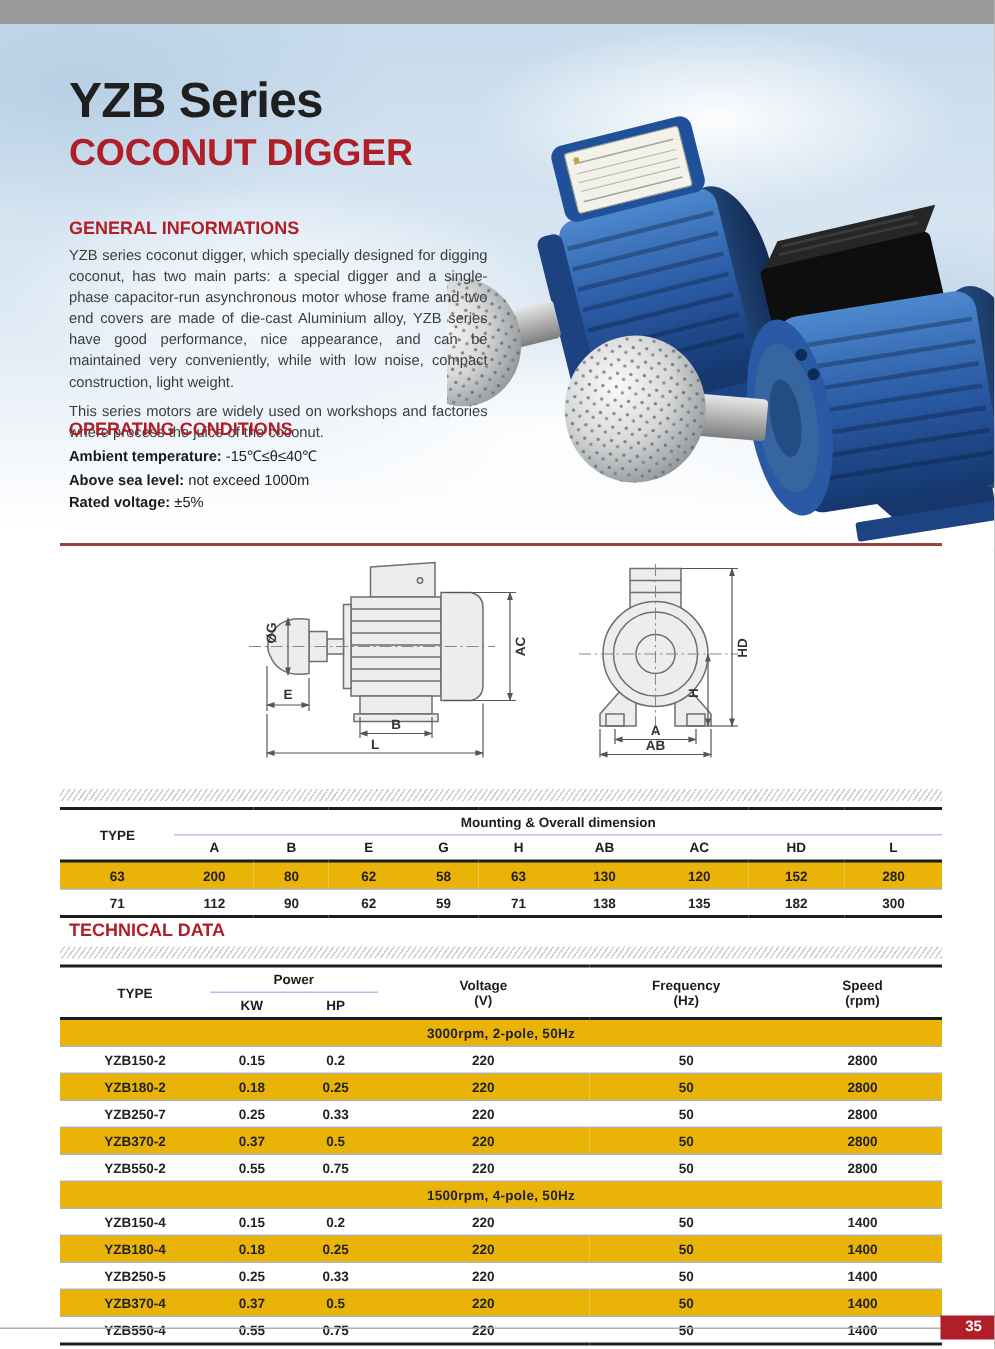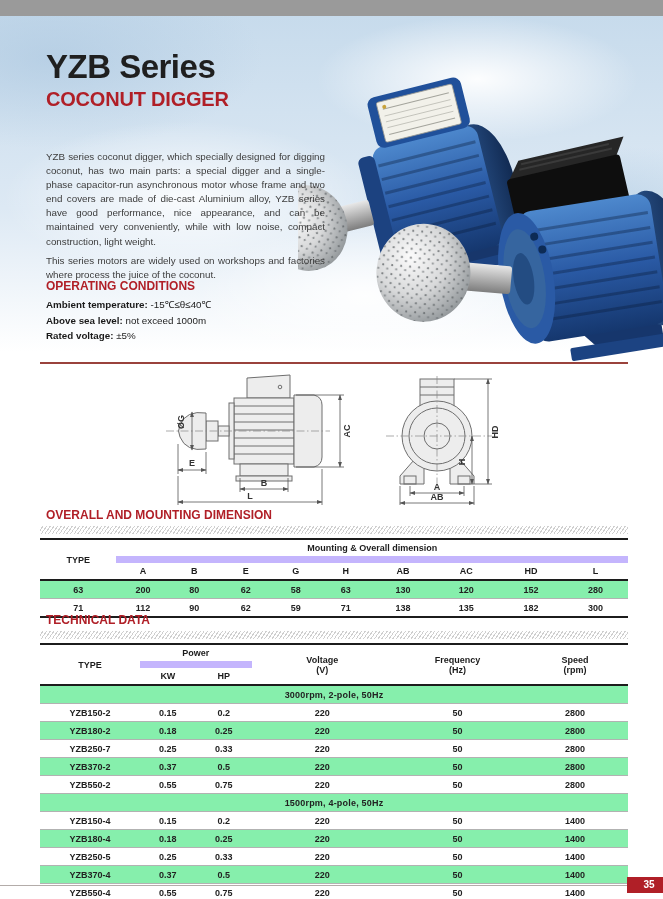--- a/index.html
+++ b/index.html
@@ -17,21 +17,21 @@
       radial-gradient(ellipse 210px 90px at 92% 55%, rgba(168,198,224,.55), rgba(255,255,255,0) 70%),
       radial-gradient(ellipse 300px 130px at 8% 12%, rgba(170,198,223,.6), rgba(255,255,255,0) 70%),
       radial-gradient(ellipse 240px 100px at 55% 80%, rgba(255,255,255,.9), rgba(255,255,255,0) 70%),
       linear-gradient(180deg,#c7dbec 0%, #ddE9f4 55%, #ffffff 96%);
   }
   .photo-svg { position:absolute; left:298px; top:58px; width:365px; height:288px; }
 
   
   .title-block { position:absolute; left:46px; top:34px; }
   .series-title { font-size:33px; font-weight:700; color:#1f1f1f; letter-spacing:-0.5px; line-height:1.05; }
-  .product-title { font-size:20px; font-weight:700; color:#b01f27; letter-spacing:-0.2px; margin-top:3px; }
+  .product-title { font-size:25px; font-weight:700; color:#b01f27; letter-spacing:-0.2px; margin-top:3px; }
 
   .sec-heading { font-size:12px; font-weight:700; color:#b01f27; letter-spacing:0; }
 
   .gen-info { position:absolute; left:46px; top:129px; width:279px; }
   .gen-info p { margin:5px 0 0 0; font-size:9.8px; line-height:1.44; color:#3c3c3c; text-align:justify; }
 
   .op-cond { position:absolute; left:46px; top:263px; width:279px; }
   .op-item { font-size:9.8px; line-height:1.6; color:#222; }
   .op-item b { color:#1a1a1a; }
 
@@ -53,24 +53,24 @@
     background:repeating-linear-gradient(125deg, #ffffff 0 2px, #cfcfcf 2px 3px);
   }
   .hatch-1 { top:510px; }
   .hatch-2 { top:615px; }
 
   .tbl-wrap-1 { position:absolute; left:40px; top:522px; width:588px; }
   .tbl-wrap-2 { position:absolute; left:40px; top:627px; width:588px; }
   table.data-table { width:100%; border-collapse:collapse; border-top:2px solid #1c1c1c; border-bottom:2px solid #1c1c1c; }
   table.data-table thead { border-bottom:2px solid #1c1c1c; }
   table.data-table th { font-size:9px; font-weight:700; color:#1c1c1c; text-align:center; padding:3px 2px; white-space:pre-line; }
-  table.data-table th.group-span { border-bottom:7px solid #c4b5fd; }
+  table.data-table th.group-span { border-bottom:1px solid #c4b5fd; }
   table.data-table td { font-size:9px; font-weight:700; color:#222; text-align:center; padding:3.5px 2px; border-top:1px solid #b2b2b2; }
   table.data-table tbody tr:first-child td { border-top:none; }
-  tr.shade { background:#86efac; }
+  tr.shade { background:#eab308; }
   td.group-row { letter-spacing:0.2px; }
 
   .footer-line { position:absolute; left:0; top:869px; width:663px; height:1px; background:#b3aca9; }
   .page-badge {
     position:absolute; left:627px; top:861px; width:44px; height:16px;
     background:#b01f27; color:#fff; font-size:10px; font-weight:700;
     text-align:center; line-height:16px;
   }
 </style>
 </head>
@@ -172,20 +172,21 @@
       </g>
     </g>
   </svg>
 
   <div class="title-block">
     <div class="series-title">YZB Series</div>
     <div class="product-title">COCONUT DIGGER</div>
   </div>
 
   <div class="gen-info">
+    <div class="sec-heading">GENERAL INFORMATIONS</div>
     <p>YZB series coconut digger, which specially designed for digging coconut, has two main parts: a special digger and a single-phase capacitor-run asynchronous motor whose frame and two end covers are made of die-cast Aluminium alloy, YZB series have good performance, nice appearance, and can be maintained very conveniently, while with low noise, compact construction, light weight.</p>
     <p>This series motors are widely used on workshops and factories where process the juice of the coconut.</p>
   </div>
 
   <div class="op-cond">
     <div class="sec-heading" style="margin-bottom:4px;">OPERATING CONDITIONS</div>
     <div class="op-item"><b>Ambient temperature:</b><span> -15℃≤θ≤40℃</span></div>
     <div class="op-item"><b>Above sea level:</b><span> not exceed 1000m</span></div>
     <div class="op-item"><b>Rated voltage:</b><span> ±5%</span></div>
   </div>
@@ -281,21 +282,20 @@
       <line x1="30" y1="119" x2="84" y2="119" class="dline" marker-start="url(#arr)" marker-end="url(#arr)"></line>
       <text class="dim-label" x="57" y="116" text-anchor="middle">A</text>
 
       <line x1="20" y1="112" x2="20" y2="131" class="dline"></line>
       <line x1="94" y1="112" x2="94" y2="131" class="dline"></line>
       <line x1="20" y1="129" x2="94" y2="129" class="dline" marker-start="url(#arr)" marker-end="url(#arr)"></line>
       <text class="dim-label" x="57" y="126" text-anchor="middle">AB</text>
     </svg>
   </div>
 
-  <div class="sec-heading heading-dim">OVERALL AND MOUNTING DIMENSION</div>
   <div class="hatch hatch-1"></div>
   <div class="tbl-wrap-1">
     <table class="data-table">
       <colgroup>
         <col style="width:13%">
           <col style="width:9%">
           <col style="width:8.5%">
           <col style="width:9%">
         <col style="width:8%">
           <col style="width:9%">

